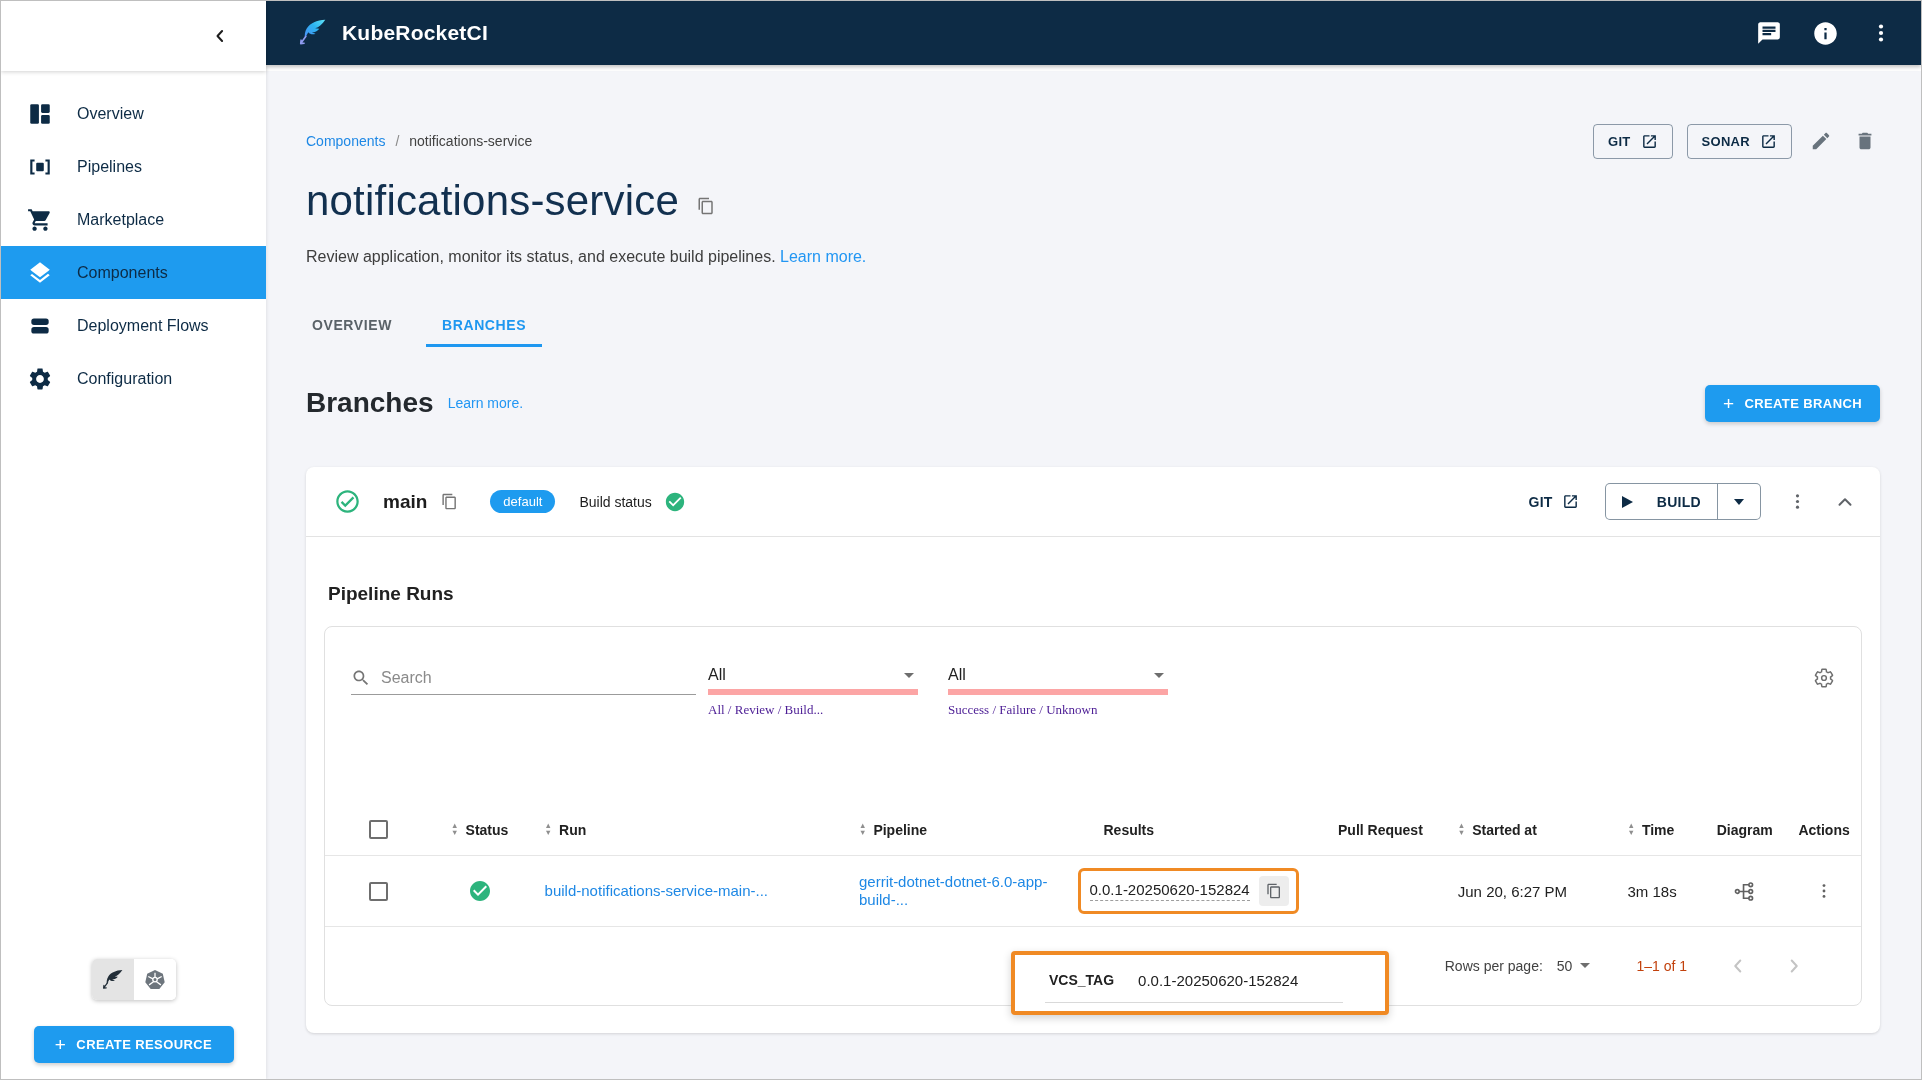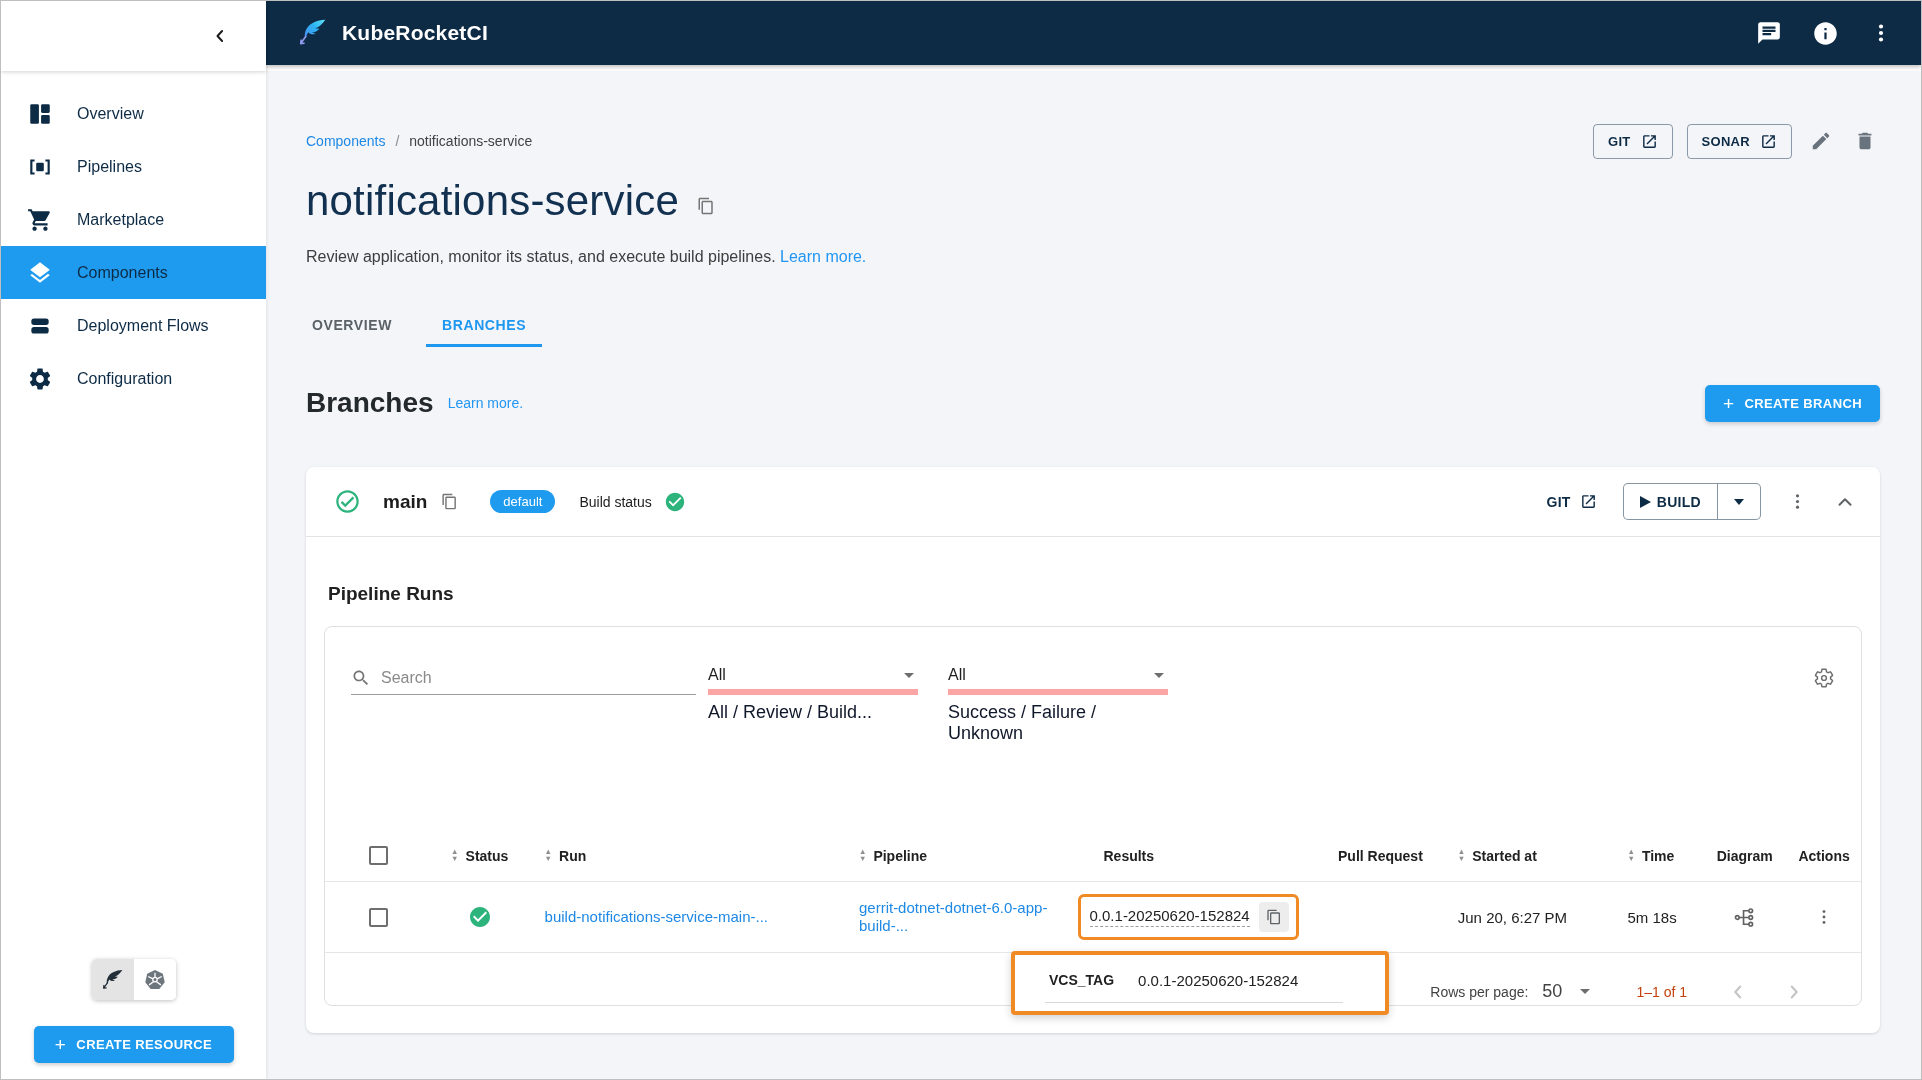--- a/index.html
+++ b/index.html
@@ -73,40 +73,40 @@
   .branch-card { margin-top:42px; background:#fff; border-radius:8px; box-shadow:0 1px 3px rgba(0,0,0,.14); height:566px; }
   .branch-header { height:70px; display:flex; align-items:center; padding:0 24px 0 28px; border-bottom:1px solid #e3e3e3; }
   .branch-name { font-size:19px; font-weight:700; color:#1d1d1d; margin-left:22px; }
   .branch-copy { margin-left:10px; }
   .chip-default { margin-left:28px; background:#1e9bef; color:#fff; font-size:13px; padding:4px 13px; border-radius:14px; }
   .build-status-label { margin-left:24px; font-size:14px; color:#1d1d1d; }
   .build-status-icon { margin-left:12px; display:flex; }
   .branch-header-right { margin-left:auto; display:flex; align-items:center; gap:26px; }
   .git-link { display:flex; align-items:center; gap:9px; font-size:14px; font-weight:700; color:#0d2b45; letter-spacing:.3px; background:none; border:none; cursor:pointer; }
   .build-split { display:flex; align-items:stretch; border:1px solid rgba(13,43,69,.5); border-radius:5px; height:37px; overflow:hidden; background:#fff; }
-  .build-main { display:flex; align-items:center; gap:6px; padding:0 16px; font-size:14px; font-weight:700; color:#0d2b45; letter-spacing:.3px; background:none; border:none; cursor:pointer; }
+  .build-main { display:flex; align-items:center; gap:24px; padding:0 16px; font-size:14px; font-weight:700; color:#0d2b45; letter-spacing:.3px; background:none; border:none; cursor:pointer; }
   .build-caret { width:43px; display:flex; align-items:center; justify-content:center; border:none; border-left:1px solid rgba(13,43,69,.5); background:none; cursor:pointer; }
   .play-tri { width:0; height:0; border-left:11px solid #0d2b45; border-top:6.5px solid transparent; border-bottom:6.5px solid transparent; }
   .caret-down { width:0; height:0; border-left:5.5px solid transparent; border-right:5.5px solid transparent; border-top:6px solid #0d2b45; }
 
   .card-body { padding:0 18px; }
   .runs-heading { margin:46px 0 0 4px; font-size:19px; font-weight:700; color:#212121; }
 
   
   .runs-card { margin-top:21px; border:1px solid #e0e0e0; border-radius:8px; height:380px; background:#fff; position:relative; }
   .filters-row { display:flex; align-items:flex-start; padding:34px 26px 0 26px; }
   .search-field { width:345px; display:flex; align-items:center; gap:10px; border-bottom:1px solid #9b9b9b; height:34px; }
   .search-field input { border:none; outline:none; flex:1; font-size:16px; color:#212121; font-family:inherit; background:transparent; }
   .search-field input::placeholder { color:#8a8a8a; }
   .select-field { margin-left:12px; }
   .select-field.second { margin-left:30px; }
   .select-box { display:flex; align-items:center; justify-content:space-between; border-bottom:6px solid #fca5a5; height:34px; cursor:pointer; }
   .select-box .select-value { font-size:16px; color:#212121; }
   .select-caret { width:0; height:0; border-left:5px solid transparent; border-right:5px solid transparent; border-top:5.5px solid #6e6e6e; margin-right:4px; }
-  .select-helper { margin-top:7px; font-size:18px; color:#0f172a; }
+  .select-helper { margin-top:7px; font-size:13px; color:#4c1d95;font-family:Liberation Serif, serif; }
   .w210 { width:210px; } .w220 { width:220px; }
   .filters-spacer { flex:1; }
   .table-settings { margin-top:6px; }
 
   
   .thead { margin-top:86px; display:flex; align-items:center; height:52px; padding-left:18px; border-bottom:1px solid #e6e6e6; }
   .trow  { display:flex; align-items:center; height:71px; padding-left:18px; border-bottom:1px solid #e6e6e6; }
   .col-select { width:72px; display:flex; justify-content:center; }
   .col-status { width:130px; display:flex; justify-content:center; align-items:center; }
   .col-run { width:315px; }
@@ -125,21 +125,21 @@
   .cell-link { font-size:15px; color:#1e88e5; text-decoration:none; cursor:pointer; }
   .cell-text { font-size:15px; color:#212121; }
 
   .results-highlight { display:inline-flex; align-items:center; gap:9px; border:3px solid #f08a24; border-radius:6px; padding:5px 7px 5px 9px; background:#fff; }
   .results-value { font-size:15px; color:#212121; border-bottom:1px dashed #9e9e9e; padding-bottom:2px; cursor:pointer; }
   .copy-chip { width:30px; height:30px; background:#ededed; border:none; border-radius:4px; display:flex; align-items:center; justify-content:center; cursor:pointer; }
 
   
   .pagination { display:flex; align-items:center; justify-content:flex-end; height:77px; padding-right:56px; gap:0; }
   .pg-label { font-size:14px; color:#424242; }
-  .pg-rpp { display:flex; align-items:center; gap:18px; margin-left:14px; cursor:pointer; background:none; border:none; font-size:18px; color:#424242; }
+  .pg-rpp { display:flex; align-items:center; gap:8px; margin-left:14px; cursor:pointer; background:none; border:none; font-size:14px; color:#424242; }
   .pg-range { margin-left:42px; font-size:14px; color:#c2410c; }
   .pg-nav { margin-left:40px; display:flex; gap:34px; }
   .pg-chevron { background:none; border:none; cursor:default; display:flex; }
 
   
   .vcs-tooltip { position:absolute; left:1010px; top:950px; width:378px; height:64px; background:#fff;
       border:4px solid #f08a24; border-radius:4px; box-shadow:0 3px 8px rgba(0,0,0,.18); z-index:20;
       display:flex; align-items:center; padding:0 24px 6px 34px; gap:24px; }
   .vcs-tooltip::after { content:""; position:absolute; left:30px; right:42px; bottom:8px; height:1px; background:#d9d9d9; }
   .vcs-label { font-size:14px; font-weight:700; color:#212121; }
@@ -546,21 +546,21 @@
                 </button>
               </span>
             </div>
             <div class="col-pr">
               <span class="cell-text"></span>
             </div>
             <div class="col-started">
               <span class="cell-text">Jun 20, 6:27 PM</span>
             </div>
             <div class="col-time">
-              <span class="cell-text">5m 18s</span>
+              <span class="cell-text">3m 18s</span>
             </div>
             <div class="col-diagram">
               <button class="icon-btn">
                 <span>
                   <svg viewBox="0 0 24 24" width="23" height="23" fill="none" stroke="#616161" stroke-width="1.7">
                     <circle cx="4.5" cy="12" r="1.9"></circle>
                       <circle cx="18.5" cy="5" r="1.9"></circle>
                       <circle cx="18.5" cy="12" r="1.9"></circle>
                       <circle cx="18.5" cy="19" r="1.9"></circle>
                     <path d="M6.4 12h4.6M11 12V5h5.6M11 12h5.6M11 12v7h5.6"></path>

